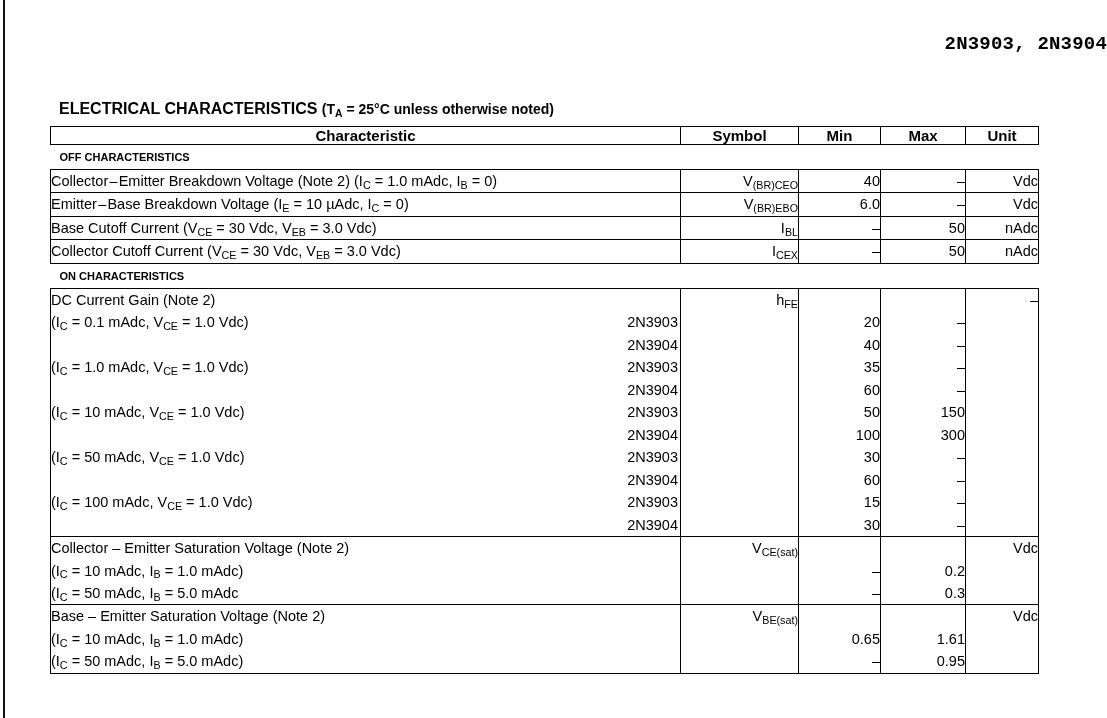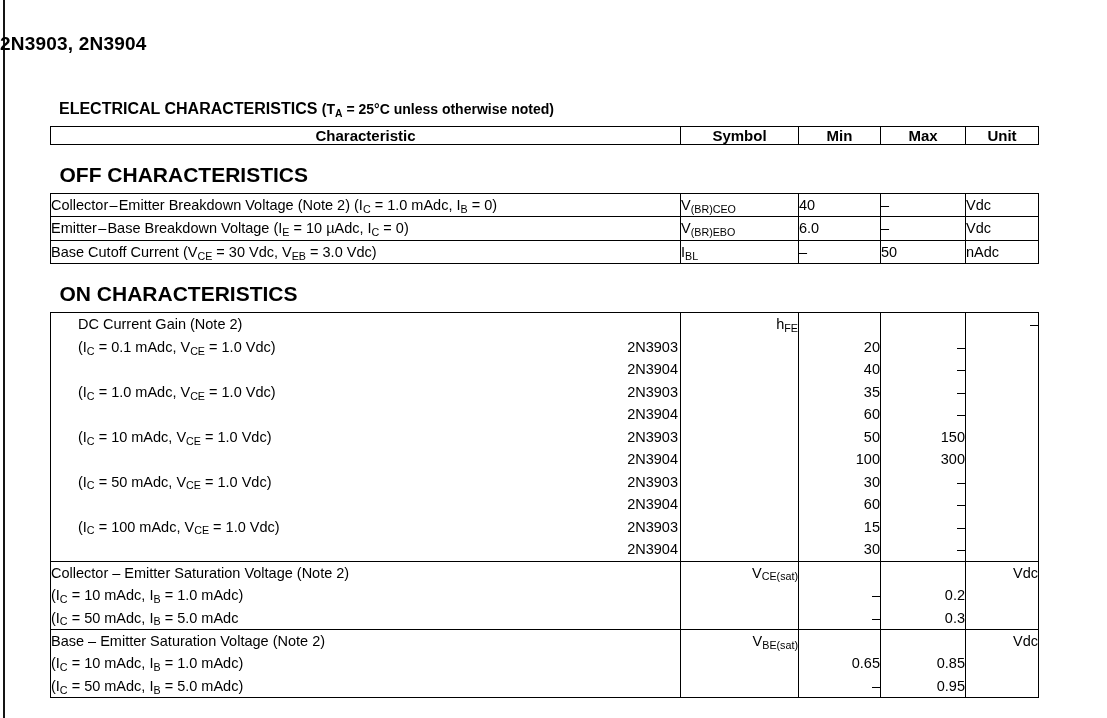--- a/index.html
+++ b/index.html
@@ -25,24 +25,25 @@
     width: 2px;
     height: 718px;
     background: #141414;
   }
 
   .doc-title {
     position: absolute;
     left: 0;
     right: 0;
     top: 33px;
-    text-align: left;
+    text-align: right;
     font-size: 19px;
     font-weight: bold;
     letter-spacing: 0.2px;
+    font-family: Liberation Mono, monospace;
   }
 
   .section-heading {
     position: absolute;
     left: 59px;
     top: 100px;
     font-size: 16px;
     font-weight: bold;
     white-space: nowrap;
   }
@@ -88,49 +89,48 @@
     font-size: 15px;
     padding: 7px 0 8px 0;
     vertical-align: middle;
   }
 
   
   tr.section-row td {
     border-left: none;
     border-right: none;
     font-weight: bold;
-    font-size: 21px;
-    padding: 18px 0 6px 9px;
+    font-size: 11px;
+    padding: 6px 0 6px 9px;
   }
 
   .cell-char {
     padding: 6px 8px 6px 9px;
     line-height: 1.55;
   }
   .cell-center {
-    text-align: left;
+    text-align: right;
     vertical-align: middle;
     padding: 6px 2px;
     line-height: 1.55;
     white-space: nowrap;
   }
   .cell-center-top {
     text-align: right;
     vertical-align: top;
     padding: 6px 2px;
     line-height: 1.55;
     white-space: nowrap;
   }
 
   
   .char-flex {
     display: flex;
     justify-content: space-between;
     align-items: flex-start;
-    margin-left: 27px;
   }
   .char-left { line-height: 1.55; }
   .char-devices {
     text-align: right;
     line-height: 1.55;
     padding-right: 2px;
     white-space: nowrap;
   }
   .spacer-line { visibility: hidden; }
   .valcol { line-height: 1.55; }
@@ -188,20 +188,27 @@
     </tr>
 
     <tr>
       <td class="cell-char">Base Cutoff Current (V<sub>CE</sub> = 30 Vdc, V<sub>EB</sub> = 3.0 Vdc)</td>
       <td class="cell-center">I<sub>BL</sub></td>
       <td class="cell-center">–</td>
       <td class="cell-center">50</td>
       <td class="cell-center">nAdc</td>
     </tr>
 
+    <tr>
+      <td class="cell-char">Collector Cutoff Current (V<sub>CE</sub> = 30 Vdc, V<sub>EB</sub> = 3.0 Vdc)</td>
+      <td class="cell-center">I<sub>CEX</sub></td>
+      <td class="cell-center">–</td>
+      <td class="cell-center">50</td>
+      <td class="cell-center">nAdc</td>
+    </tr>
 
     <tr class="section-row">
       <td colspan="5">ON CHARACTERISTICS</td>
     </tr>
 
     <tr>
       <td class="cell-char">
         <div class="char-flex">
           <div class="char-left">
             <div>DC Current Gain (Note 2)</div>
@@ -299,21 +306,21 @@
       <td class="cell-center-top">
         <div class="valcol">
           <div class="spacer-line">.</div>
           <div>0.65</div>
           <div>–</div>
         </div>
       </td>
       <td class="cell-center-top">
         <div class="valcol">
           <div class="spacer-line">.</div>
-          <div>0.85</div>
+          <div>1.61</div>
           <div>0.95</div>
         </div>
       </td>
       <td class="cell-center-top">Vdc</td>
     </tr>
 
   </tbody>
 </table>
 
 </body></html>

